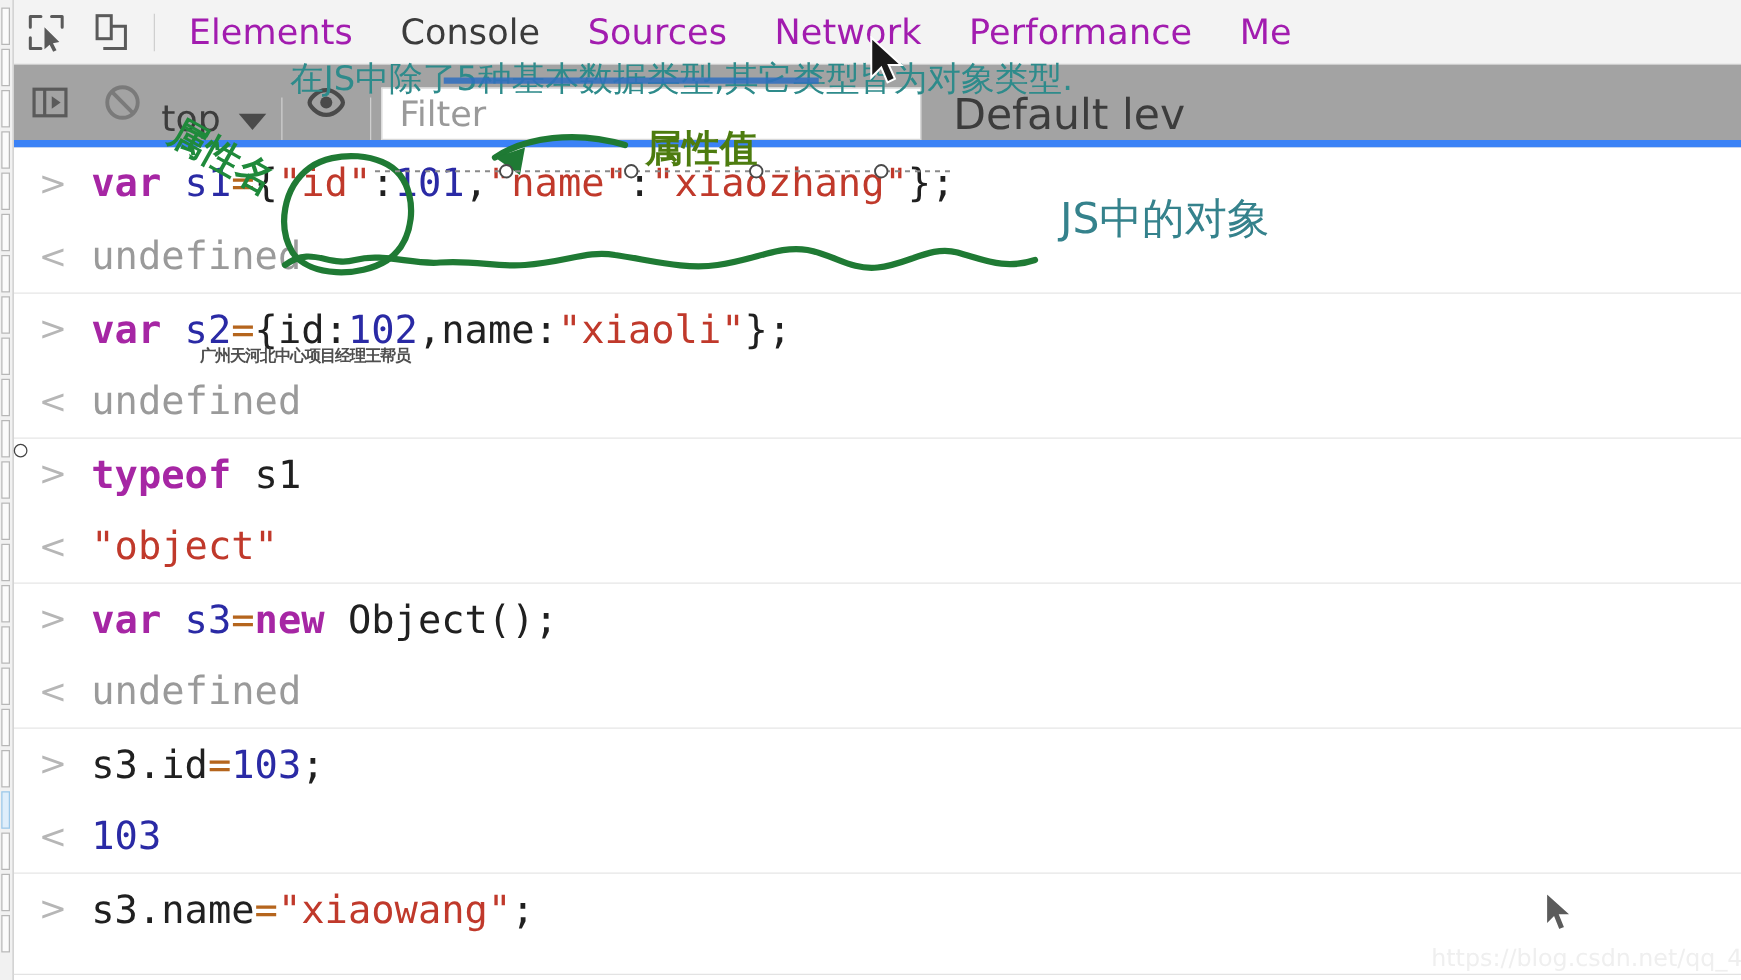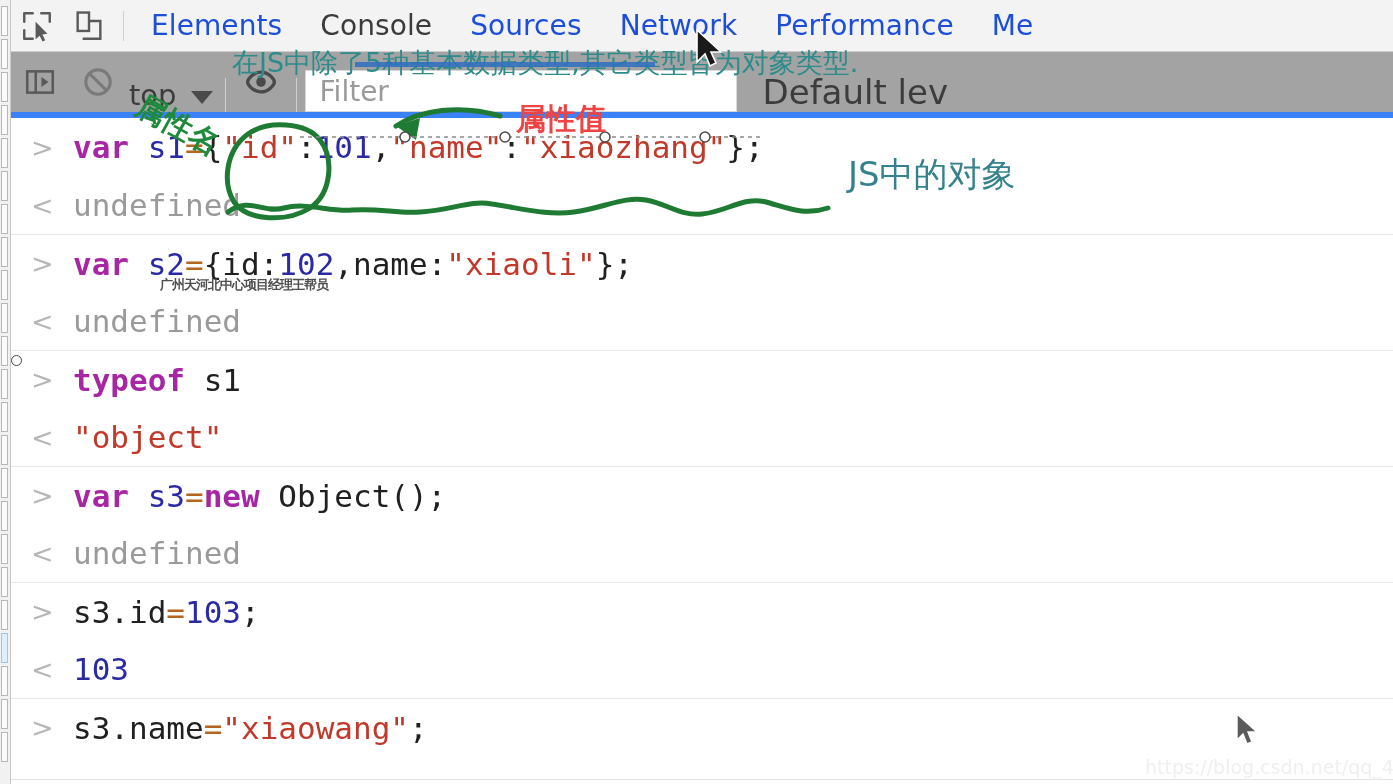--- a/index.html
+++ b/index.html
@@ -35,21 +35,21 @@
     position:absolute;left:0;top:0;width:1382px;height:52px;
     background:#f3f3f3;border-bottom:1px solid #cdcdcd;
     display:flex;align-items:center;box-sizing:border-box;
   }
   .tb-icon{
     width:52px;height:52px;display:flex;align-items:center;justify-content:center;
     flex:0 0 auto;
   }
   .tb-sep{width:1px;height:30px;background:#cfcfcf;margin:0 8px;flex:0 0 auto;}
   .tab{
-    font-size:28px;color:#1d4ed8;padding:0 19px;white-space:nowrap;flex:0 0 auto;
+    font-size:28px;color:#a21caf;padding:0 19px;white-space:nowrap;flex:0 0 auto;
     letter-spacing:.1px;
   }
   .tab.active{color:#3b3b3b;}
 
   
   #ctoolbar{
     position:absolute;left:0;top:52px;width:1382px;height:66px;
     background:#a3a3a3;border-bottom:6px solid #3b82f6;
     display:flex;align-items:flex-end;box-sizing:border-box;
   }
@@ -110,21 +110,21 @@
   }
   #anno-blue-strike{
     position:absolute;left:355px;top:62px;width:300px;height:5px;background:#2f6fbf;opacity:.85;
   }
   #anno-prop-name{
     left:148px;top:86px;font-size:30px;color:#1f8a3b;font-weight:bold;
     transform:rotate(29deg);transform-origin:left top;
     font-family:"DejaVu Sans","Liberation Sans",sans-serif;
   }
   #anno-prop-value{
-    left:516px;top:99px;font-size:30px;color:#ef4444;font-weight:bold;
+    left:516px;top:99px;font-size:30px;color:#4d7c0f;font-weight:bold;
     font-family:"DejaVu Sans","Liberation Sans",sans-serif;
   }
   #anno-js-object{
     left:848px;top:152px;font-size:34px;color:#35828c;
     font-family:"DejaVu Sans","Liberation Sans",sans-serif;
   }
   #anno-obscure{
     left:160px;top:276px;font-size:13px;color:#404040;font-weight:bold;letter-spacing:-1px;
     font-family:"DejaVu Sans","Liberation Sans",sans-serif;opacity:.92;
   }

